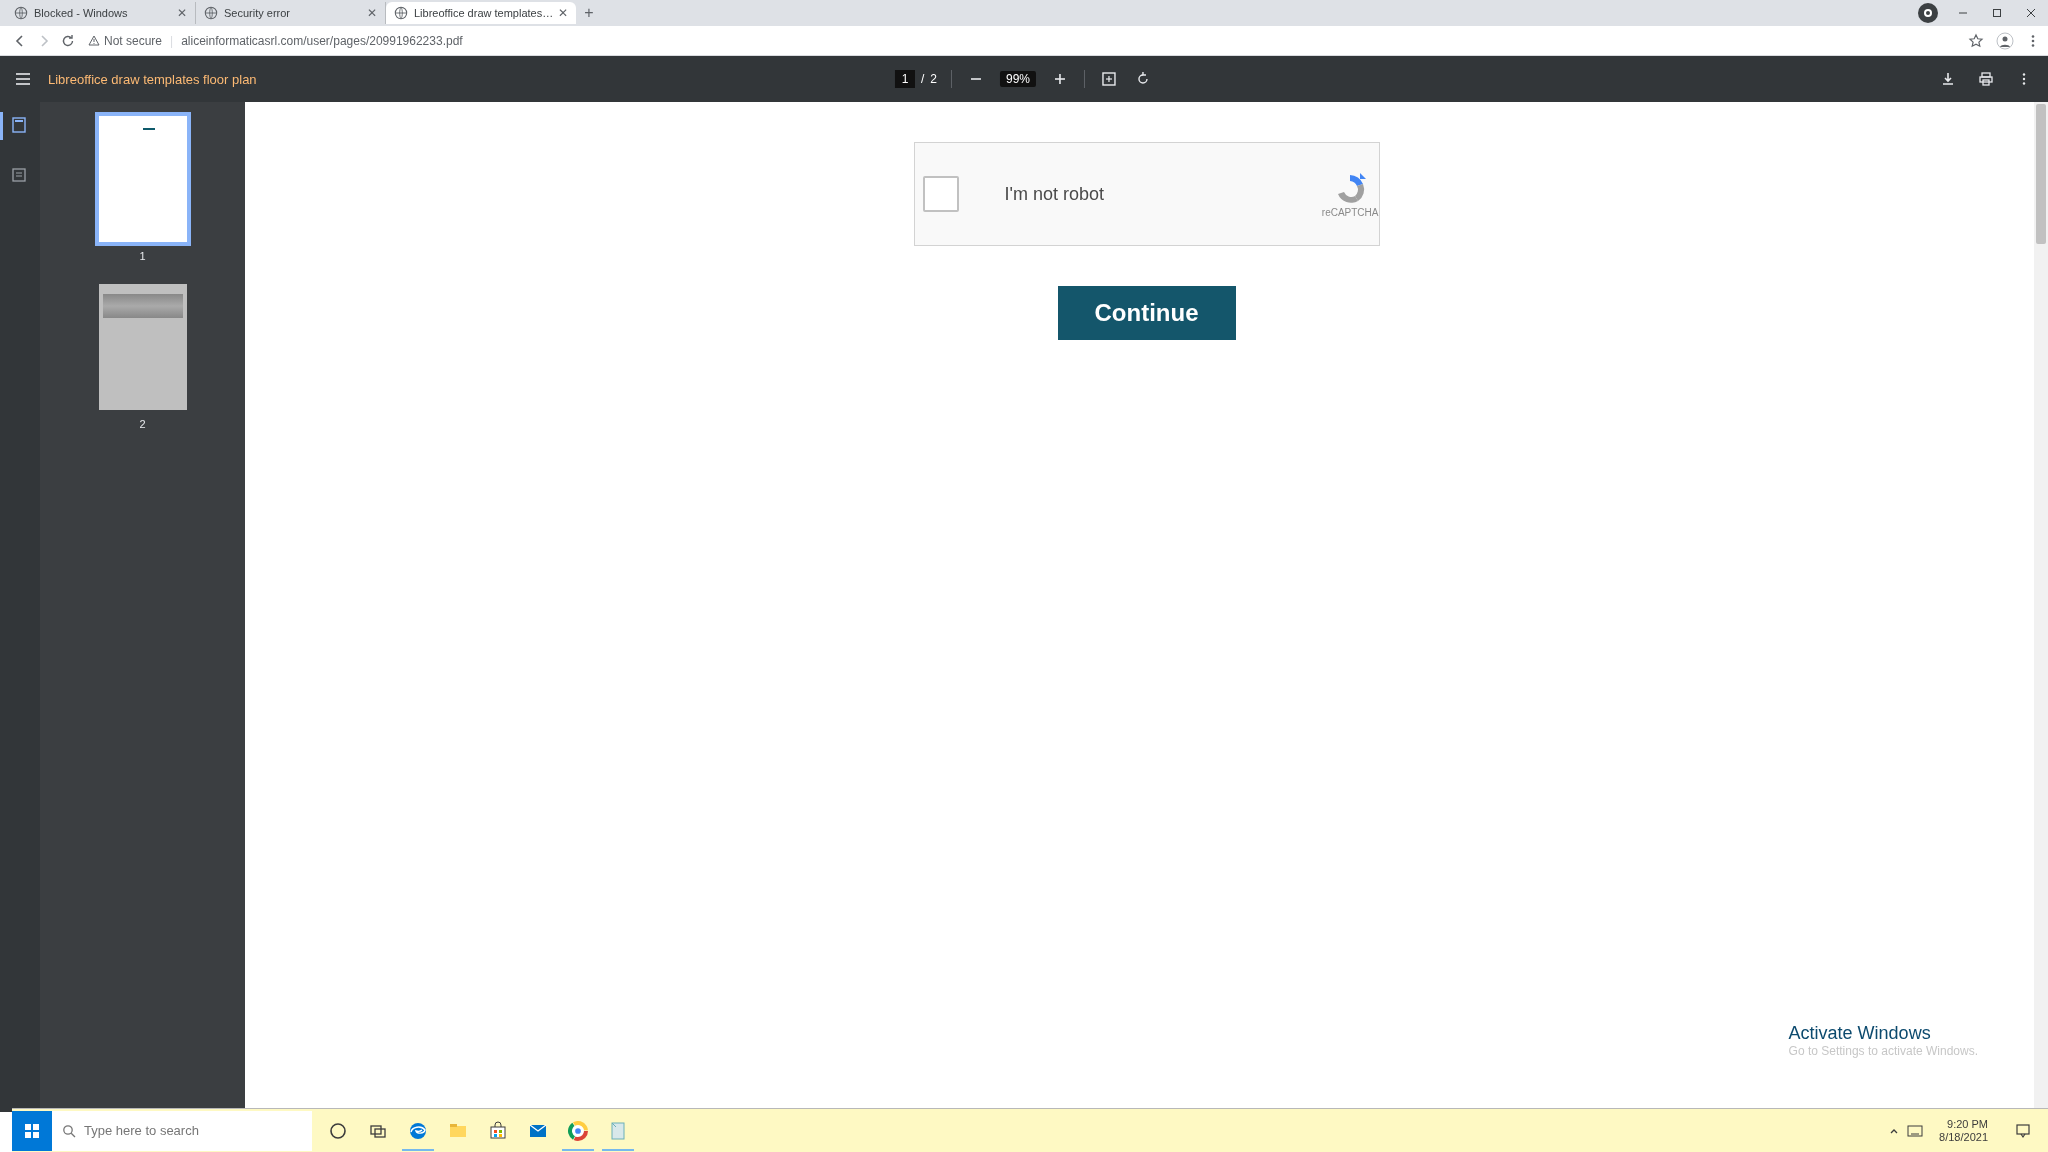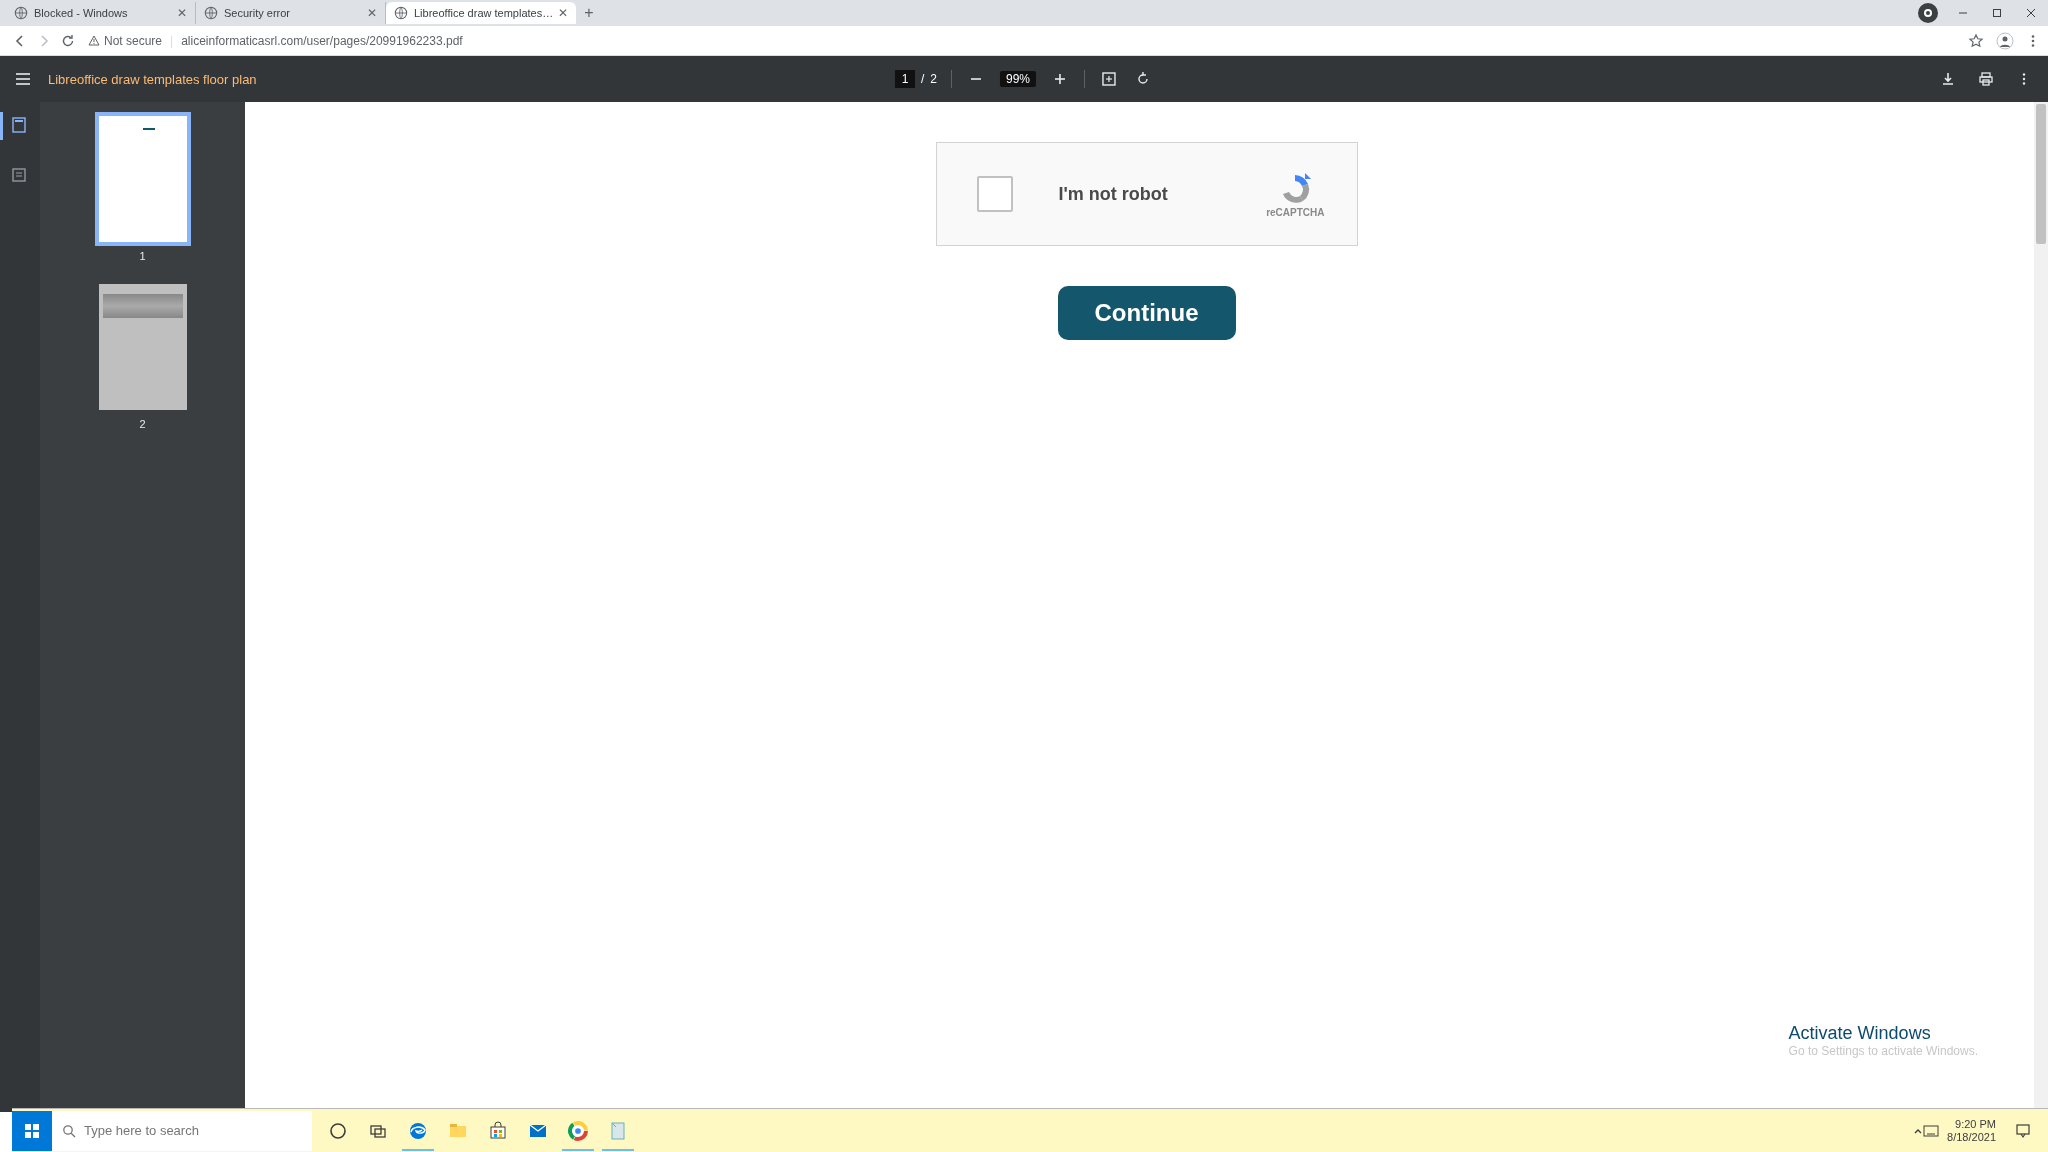--- a/index.html
+++ b/index.html
@@ -46,43 +46,43 @@
 .thumb-panel { width: 205px; background: #3b3e41; padding: 14px 0; display: flex; flex-direction: column; align-items: center; gap: 8px; overflow-y: auto; }
 .thumb { width: 88px; height: 126px; background: #fff; cursor: pointer; position: relative; }
 .thumb.active { outline: 4px solid #8ab4f8; }
 .thumb-label { color: #e8eaed; font-size: 11px; margin-bottom: 14px; }
 .thumb2-content { position:absolute; top:10px;left:4px;right:4px;height:24px;background:linear-gradient(#888,#aaa,#888);}
 .thumb1-dash { position:absolute; top:12px; left:44px; width:12px; height:2px; background:#0e5a6b; }
 
 .page-view { flex: 1; background: #fff; margin: 0; position: relative; overflow: auto; }
 .page-inner { width: 100%; min-height: 100%; background:#fff; display:flex; flex-direction:column; align-items:center; padding-top: 40px; }
 
-.captcha-box { width: 422px; height: 104px; border: 1px solid #d3d3d3; background: #f9f9f9; display: flex; align-items: center; padding: 0 32px; font-weight: bold; }
+.captcha-box { width: 466px; height: 104px; border: 1px solid #d3d3d3; background: #f9f9f9; display: flex; align-items: center; padding: 0 0; }
 .captcha-check { width: 36px; height: 36px; border: 2px solid #c1c1c1; background: #fff; border-radius: 2px; cursor: pointer; margin-right: 46px; margin-left: 8px; }
 .captcha-label { font-size: 18px; color: #4a4a4a; flex: 1; }
 .captcha-logo { display:flex;flex-direction:column;align-items:center; font-size: 10px; color:#8a8a8a; }
 .captcha-logo svg { width: 40px; height: 36px; }
 
-.continue-btn { margin-top: 40px; width: 178px; height: 54px; background: #14566b; color: #fff; font-size: 24px; font-weight: 600; display:flex;align-items:center;justify-content:center;border-radius:10px;cursor:pointer; }
+.continue-btn { margin-top: 40px; width: 178px; height: 54px; background: #14566b; color: #fff; font-size: 24px; font-weight: 600; display:flex;align-items:center;justify-content:center;border-radius:0;cursor:pointer; }
 
 .scrollbar-r { position:absolute; right:0; top:0; width:14px; height:100%; background:#f1f1f1; }
 .scroll-thumb-r { position:absolute; right:2px; top:2px; width:10px; height:140px; background:#c1c1c1; border-radius:2px; }
 
 .watermark { position: absolute; right: 70px; bottom: 54px; text-align: left; }
 .wm1 { font-size: 18px; color: #0c4a6e; }
 .wm2 { font-size: 12px; color: #c7c7c7; }
 
 
 .taskbar { position: fixed; left:12px; right:0; bottom:0; height: 44px; background: #fef9c3; border-top:1px solid #b8b8b8; display: flex; align-items: center; }
 .start-btn { width: 40px; height: 40px; background: #0078d7; display:flex;align-items:center;justify-content:center;cursor:pointer;}
 .search-box { width: 260px; height: 40px; background: #fff; display:flex;align-items:center;padding:0 10px;font-size:13px;color:#767676;gap:8px;cursor:text;}
 .task-icons { display:flex;align-items:center;height:40px;margin-left:6px;}
 .task-icon { width: 40px; height:40px;display:flex;align-items:center;justify-content:center;cursor:pointer;position:relative;}
 .task-icon.running::after{content:"";position:absolute;bottom:0;left:4px;right:4px;height:2px;background:#76b9ed;}
-.tray { margin-left:auto;display:flex;align-items:center;padding-right:6px;font-size:10px;color:#3c3c3c;}
+.tray { margin-left:auto;display:flex;align-items:center;gap:8px;padding-right:6px;font-size:10px;color:#3c3c3c;}
 .clock { text-align:right; line-height:1.1; font-size:11px; padding:0 8px;}
 .notif { width:38px;height:40px;display:flex;align-items:center;justify-content:center;cursor:pointer;}
 
 svg { display:block; }
 </style>
 </head>
 <body>
 
 <div class="browser-tabs">
   <div class="tab">

